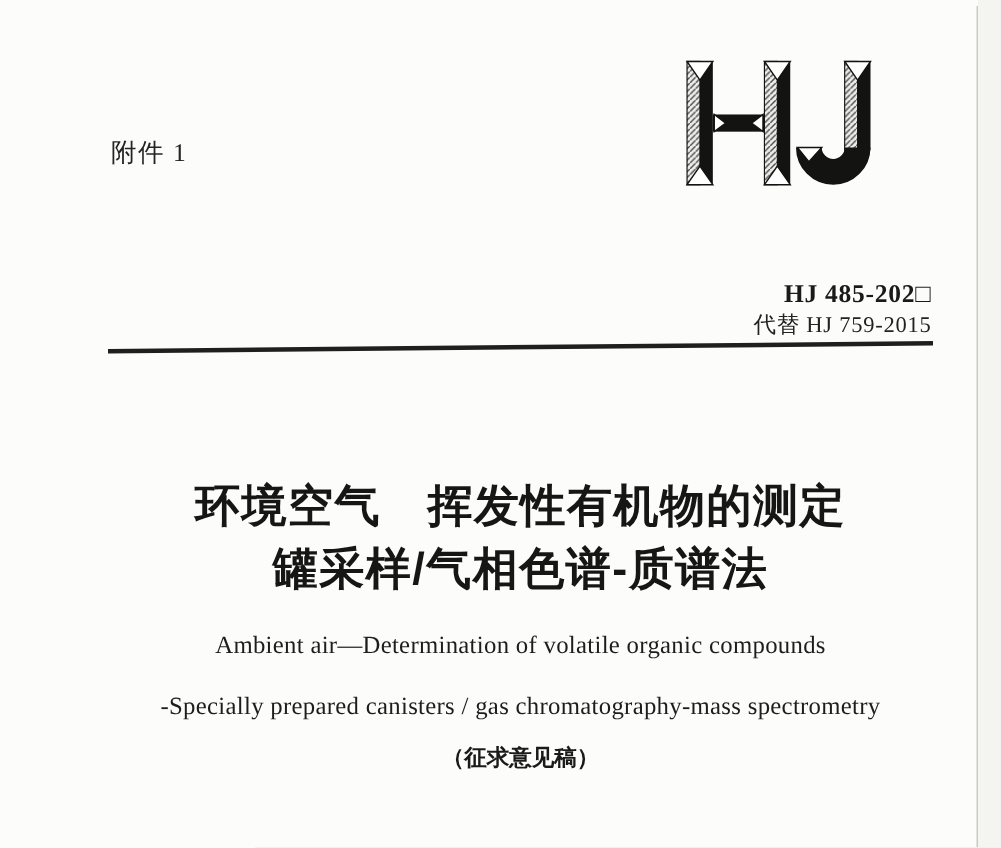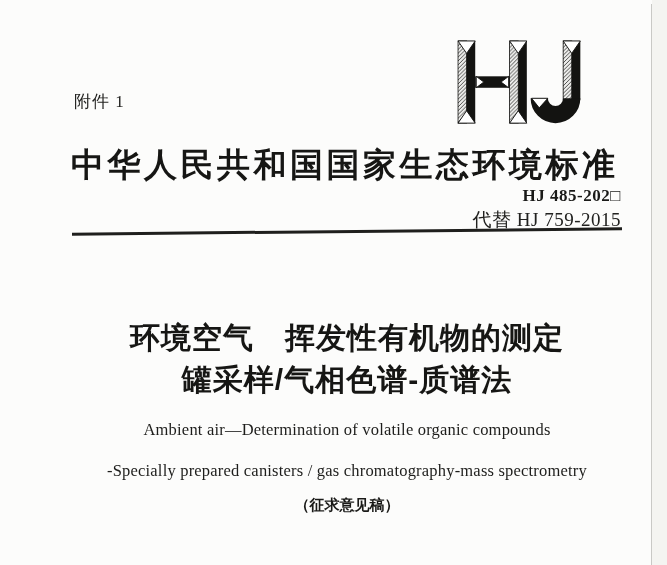--- a/index.html
+++ b/index.html
@@ -56,21 +56,21 @@
     text-align: right;
     line-height: 1.25;
   }
   .std-code {
     font-size: 17px;
     font-weight: bold;
     letter-spacing: 0.5px;
     color: #1a1a18;
   }
   .std-supersedes {
-    font-size: 19px;
+    font-size: 15px;
     margin-top: 2px;
     letter-spacing: 0.5px;
     color: #222220;
     margin-left: 20px;
   }
   .divider {
     position: absolute;
     left: 72px; top: 230px;
     width: 550px; height: 2.5px;
     background: #1f1f1d;
@@ -137,21 +137,20 @@
 
       <rect x="112" y="1" width="18" height="62" fill="#131311"></rect>
       <rect x="112" y="1" width="9" height="62" fill="url(#hatch)" stroke="#131311" stroke-width="0.8"></rect>
       <polygon points="112,1 130,1 121,14" fill="#ffffff" stroke="#131311" stroke-width="1"></polygon>
 
       <path d="M121,61 A17,17 0 0 1 87,61" fill="none" stroke="#131311" stroke-width="18"></path>
       <polygon points="79,61 96,61 87,71" fill="#ffffff" stroke="#131311" stroke-width="1"></polygon>
     </svg>
   </div>
 
-  <div class="org-title">中华人民共和国国家生态环境标准</div>
 
   <div class="std-block">
     <div class="std-code">HJ 485-202□</div>
     <div class="std-supersedes">代替 HJ 759-2015</div>
   </div>
 
   <div class="divider"></div>
 
   <div class="center-col cn-title">
     <div>环境空气　挥发性有机物的测定</div>

